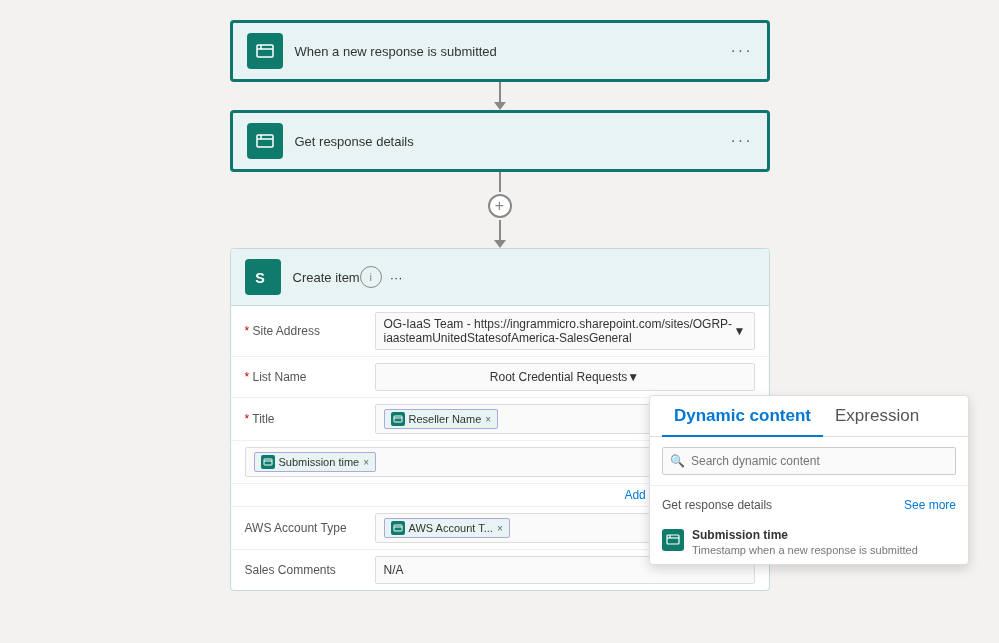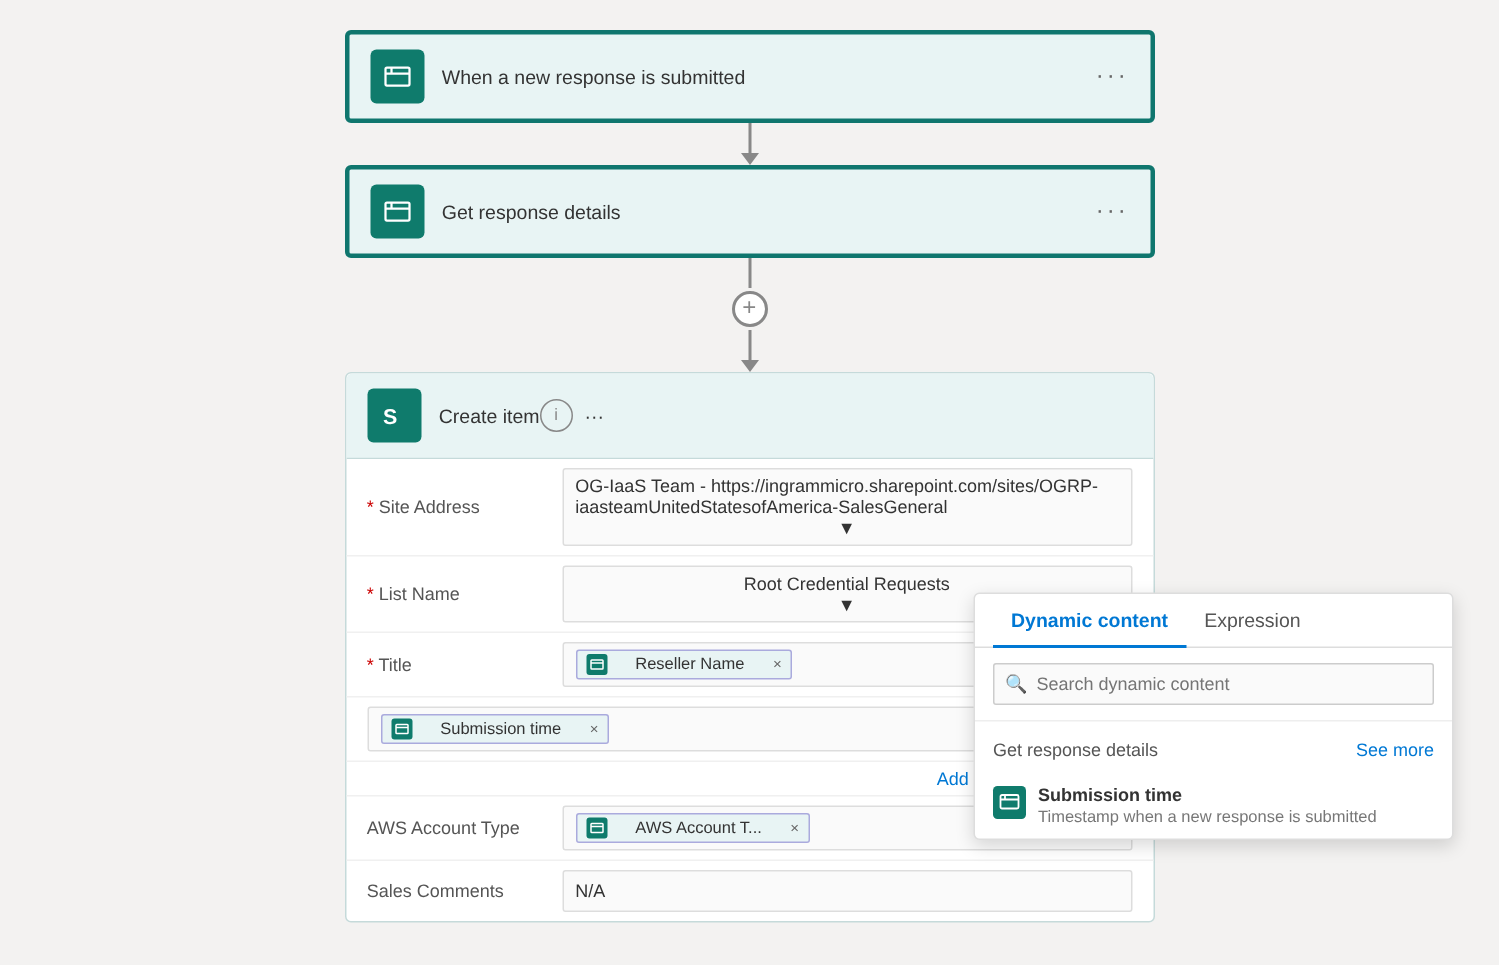--- a/index.html
+++ b/index.html
@@ -185,32 +185,31 @@
       padding: 4px 8px;
       font-size: 12px;
       color: #333;
       min-height: 28px;
       display: flex;
       align-items: center;
     }
 
     .form-value.has-dropdown {
       justify-content: center;
-      flex-direction: column;
     }
 
     .form-value .token {
       background: #e8f4f4;
       border: 1px solid #aad;
       border-radius: 2px;
       padding: 2px 6px;
       font-size: 11px;
       display: flex;
       align-items: center;
-      gap: 19px;
+      gap: 4px;
     }
 
     .form-value .token .token-icon {
       width: 14px;
       height: 14px;
       background: #0f7b6c;
       border-radius: 2px;
       display: inline-flex;
       align-items: center;
       justify-content: center;
@@ -270,21 +269,21 @@
     }
 
     .dynamic-panel-tabs {
       display: flex;
       border-bottom: 1px solid #ddd;
       padding: 0 12px;
     }
 
     .dynamic-panel-tab {
       padding: 10px 12px;
-      font-size: 13px;
+      font-size: 17px;
       cursor: pointer;
       color: #555;
       position: relative;
     }
 
     .dynamic-panel-tab.active {
       color: #0078d4;
       font-weight: 600;
     }
 

